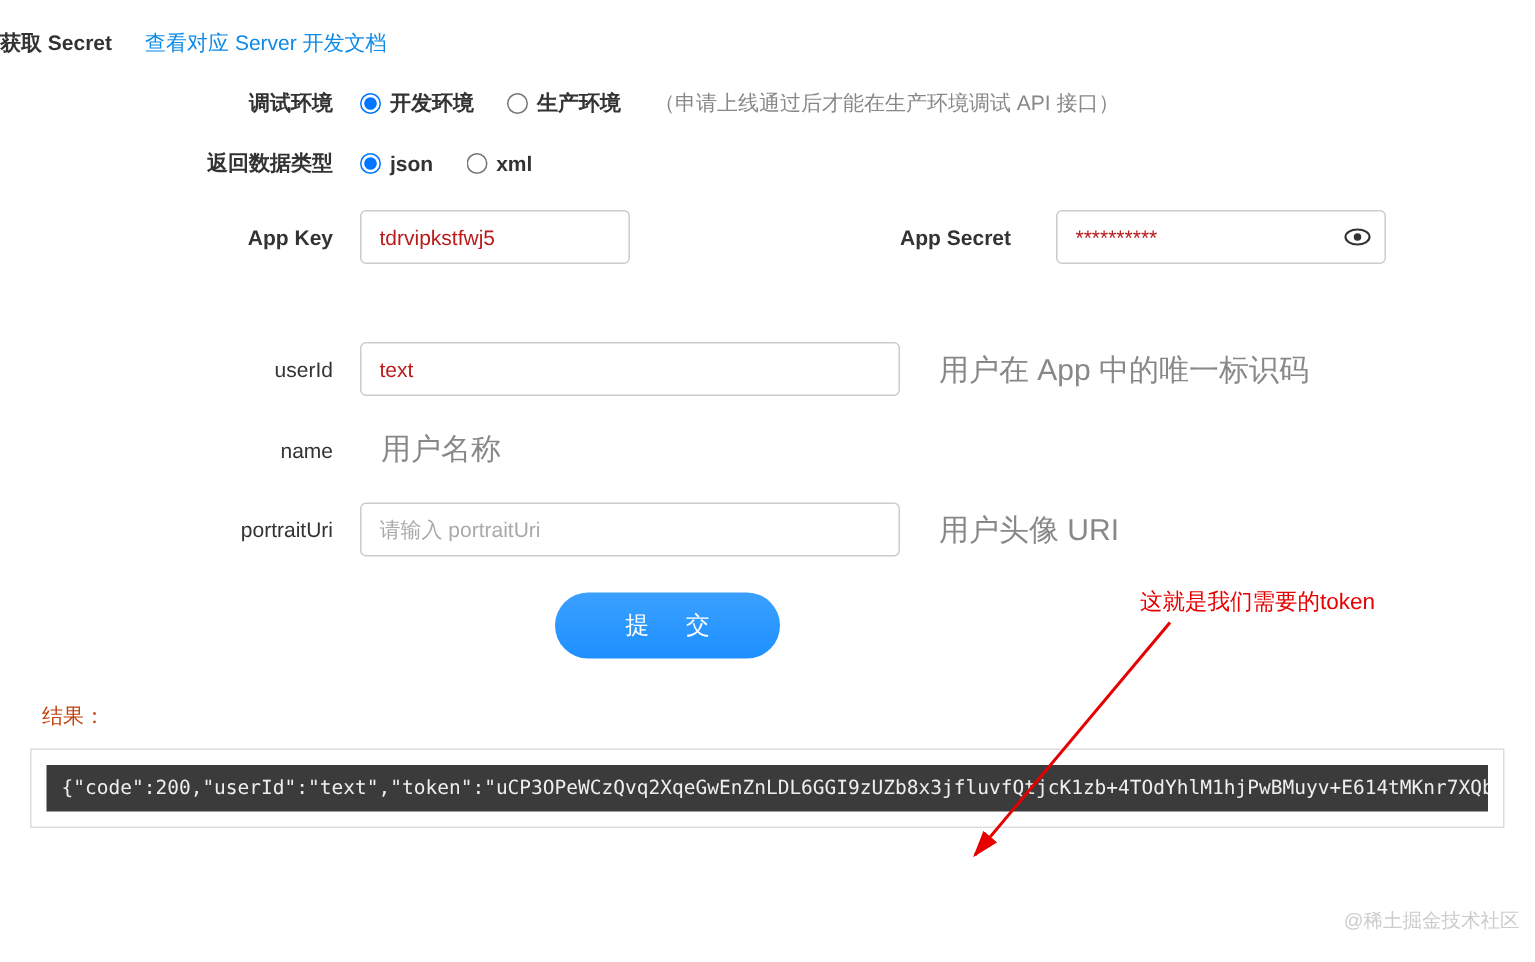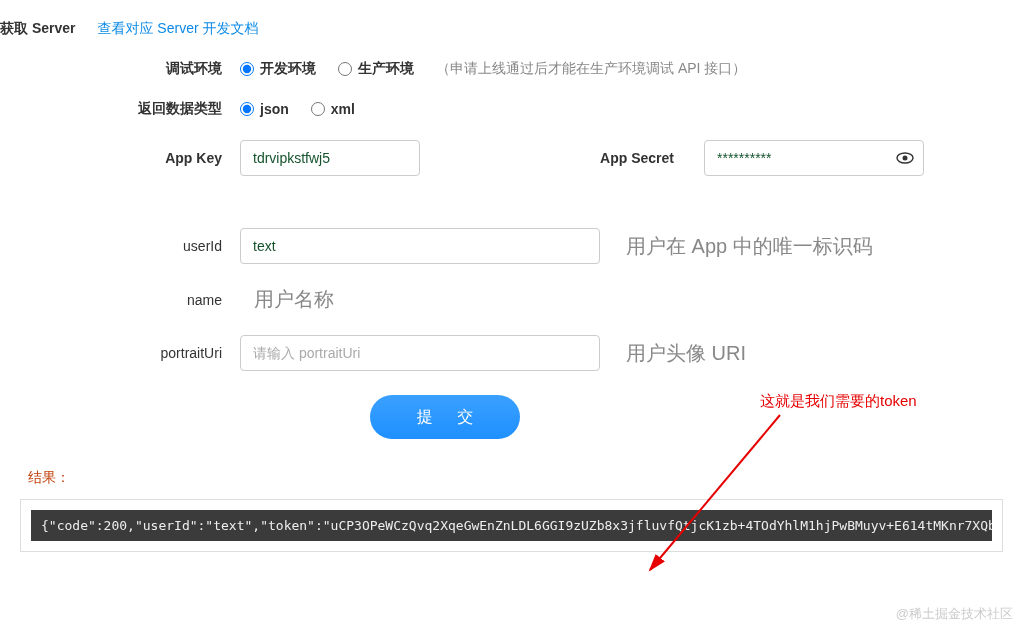--- a/index.html
+++ b/index.html
@@ -41,21 +41,21 @@
       width: 14px; height: 14px; cursor: pointer;
     }
     .radio-label { font-weight: bold; cursor: pointer; }
     .text-input {
       border: 1px solid #ccc;
       border-radius: 4px;
       padding: 0 12px;
       font-size: 14px;
       height: 36px;
       outline: none;
-      color: #14532d;
+      color: #b91c1c;
     }
     .text-input::placeholder { color: #aaa; }
     .appkey-row .text-input { width: 180px; }
     .appkey-row .secret-label {
       width: 260px;
       text-align: right;
       font-weight: bold;
       padding-right: 18px;
     }
     .secret-wrap {
@@ -138,21 +138,21 @@
     }
     .spacer { height: 30px; }
   </style>
 </head>
 <body>
 
 <div class="form-area">
 
   <div class="row">
     <div class="value-area">
-      <span class="bold-text">获取 Server</span>
+      <span class="bold-text">获取 Secret</span>
       <span class="link" style="margin-left:10px">查看对应 Server 开发文档</span>
     </div>
   </div>
 
   <div class="row">
     <div class="label bold">调试环境</div>
     <div class="value-area">
       <div class="radio-group">
         <label class="radio-item">
           <input type="radio" name="env" checked="" style="">

